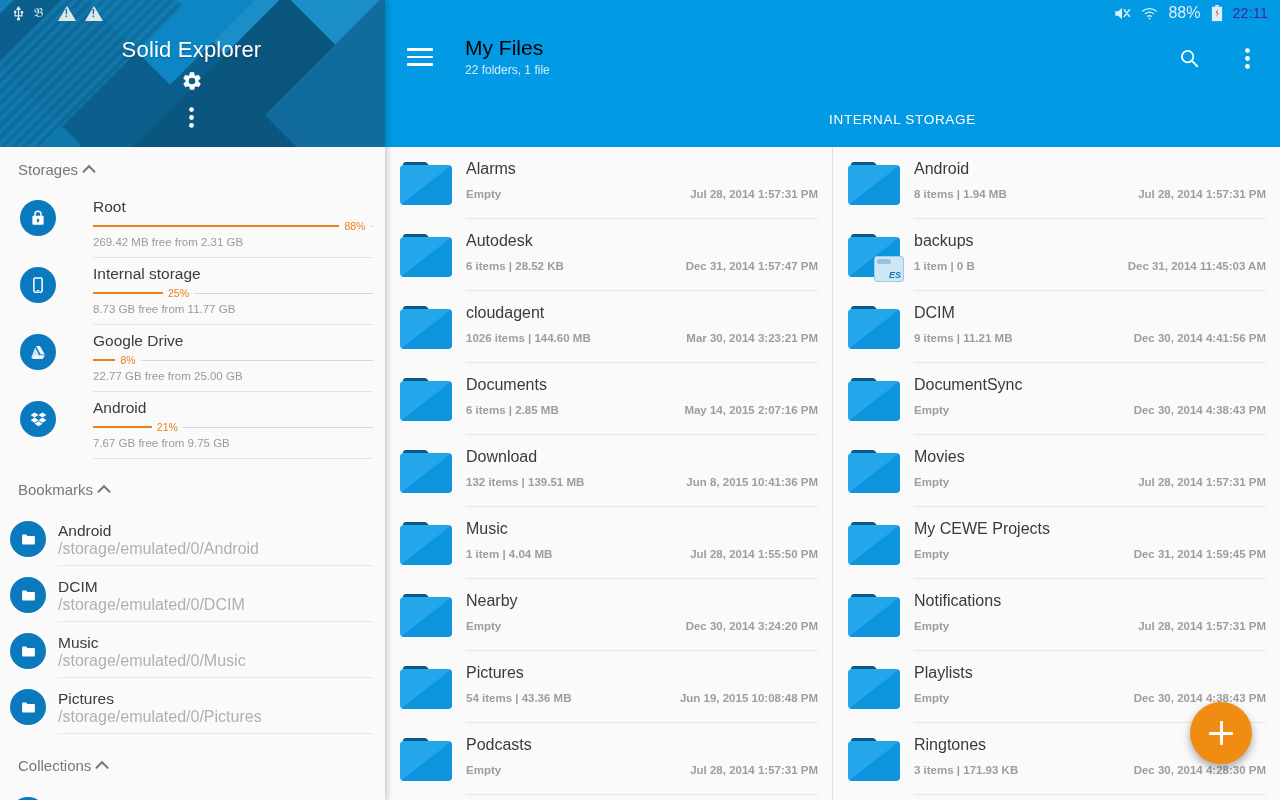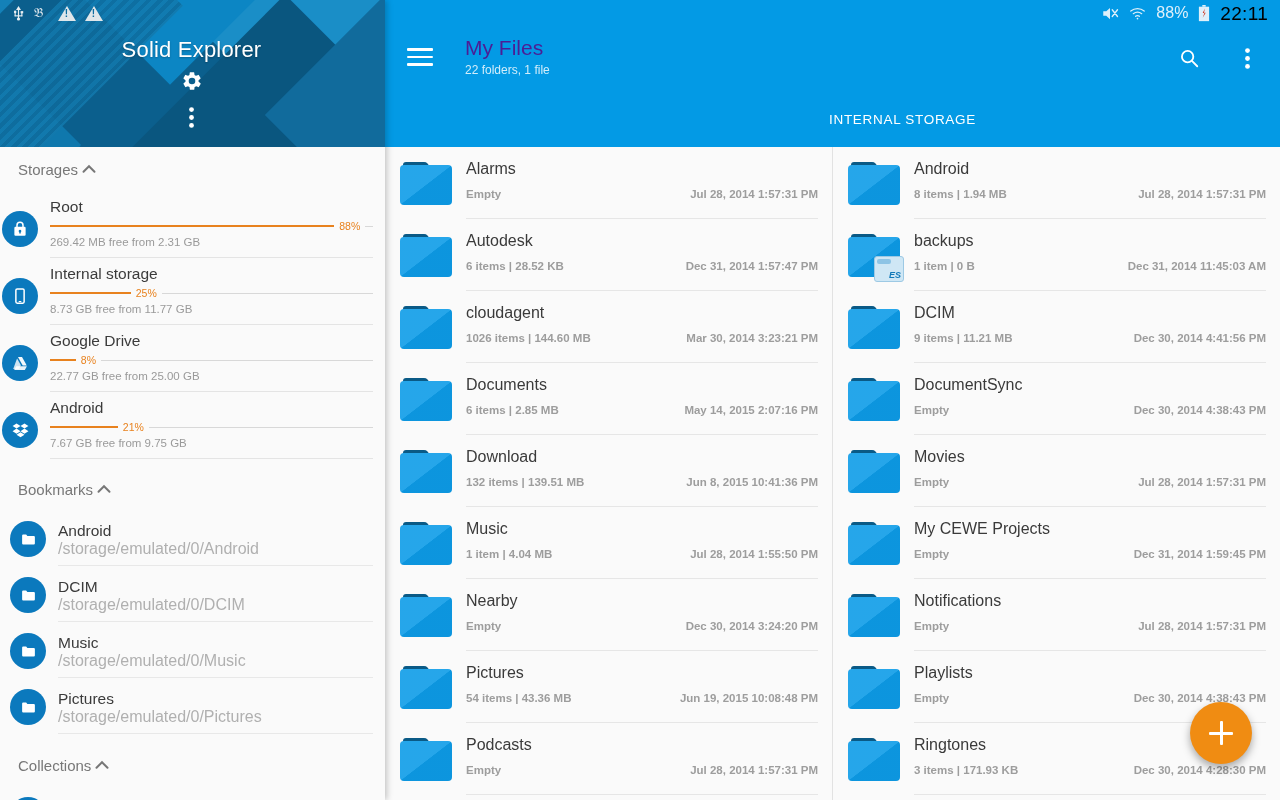--- a/index.html
+++ b/index.html
@@ -59,21 +59,21 @@
   .dh-btn { width: 36px; height: 36px; display:flex; align-items:center; justify-content:center; cursor:pointer; }
 
   .drawer-body { flex: 1; overflow: hidden; background: #fafafa; position: relative; }
 
   .sec-header {
     height: 44px; display:flex; align-items:center; padding: 0 18px 0 18px;
   }
   .sec-title { color: #777; font-size: 15px; }
   .chev { width: 22px; height: 22px; }
 
-  .sd-item { display:flex; align-items:center; padding: 0 12px 0 2px; min-height: 56px; cursor:pointer; }
+  .sd-item { display:flex; align-items:flex-start; padding: 0 12px 0 20px; min-height: 56px; cursor:pointer;gap:25px; }
   .sd-icon {
     width: 36px; height: 36px; border-radius: 50%; background:#0b79bd;
     display:flex; align-items:center; justify-content:center; flex: 0 0 36px;
     margin-top: 9px; margin-right: 12px;
   }
   .sd-main { flex: 1; padding-top: 6px; border-bottom: 1px solid #e4e4e4; padding-bottom: 7px; min-width: 0;}
   .sd-item:last-child .sd-main { border-bottom: 1px solid #e4e4e4; }
   .sd-name { font-size: 15.5px; color: #3b3b3b; line-height: 20px; }
   .sd-sub { font-size: 11.5px; color: #9a9a9a; line-height: 15px; margin-top: 2px; }
 
@@ -87,21 +87,21 @@
   .bm-name { font-size: 15.5px; color: #3b3b3b; line-height: 19px;}
   .bm-path { font-size: 16px; color: #b0b0b0; line-height: 15px; margin-top:1px;}
 
   
   .main { flex: 1; height: 800px; position: relative; background: #fafafa; }
   .appbar { height: 147px; background: #039ae5; position: relative; }
   .appbar-top { display:flex; align-items:flex-start; padding: 35px 16px 0 22px; }
   .hamburger { width: 36px; height: 36px; display:flex; flex-direction:column; justify-content:center; gap:5px; cursor:pointer; margin-top:4px;}
   .hamburger span { display:block; width: 26px; height: 2.5px; background: #fff; border-radius:1px;}
   .title-block { margin-left: 22px; flex: 1; }
-  .ab-title { color:#4c1d95; font-size: 21px; line-height: 25px; }
+  .ab-title { color:#000000; font-size: 21px; line-height: 25px; }
   .ab-sub { color: rgba(255,255,255,.82); font-size: 12px; margin-top: 3px; }
   .ab-actions { display:flex; align-items:center; gap: 24px; padding-top: 6px; }
   .ab-btn { width: 34px; height: 34px; display:flex; align-items:center; justify-content:center; cursor:pointer;}
   .crumbs { position:absolute; left: 444px; bottom: 20px; color:#fff; font-size: 13.5px; letter-spacing: .7px; cursor:pointer;}
 
   .filegrid { position:absolute; top: 147px; left:0; right:0; bottom:0; display:flex; overflow:hidden;}
   .col { flex: 1; min-width:0; }
   .col.left { border-right: 1px solid #e2e2e2; }
   .frow { display:flex; align-items:flex-start; padding: 12px 14px 0 13px; height: 72px; cursor:pointer;}
   .folder-ic { position: relative; width: 58px; height: 48px; flex: 0 0 58px; margin-right: 10px; margin-top: 1px; }
@@ -388,21 +388,21 @@
             </svg>
         </span>
         <span class="sb-ic" style="font-size:16px;color:#dff0fa;">88%</span>
         <span class="sb-ic">
           <svg width="12" height="17" viewBox="0 0 14 20">
               <rect x="5" y="0" width="4" height="2" fill="#dff0fa"></rect>
               <rect x="1" y="2" width="12" height="17" fill="#dff0fa"></rect>
               <path d="M8 4 L5.5 9.5 H7.5 L5.5 15 L9 9 H7 Z" fill="#d0341f"></path>
             </svg>
         </span>
-        <span class="sb-ic" style="font-size:19px;color:#000000;letter-spacing:.3px;">22:11</span>
+        <span class="sb-ic" style="font-size:14px;color:#4c1d95;letter-spacing:.3px;">22:11</span>
       </div>
 
       <div class="appbar-top">
         <div class="hamburger">
           <span></span>
             <span></span>
             <span></span>
         </div>
         <div class="title-block">
           <div class="ab-title">My Files</div>

